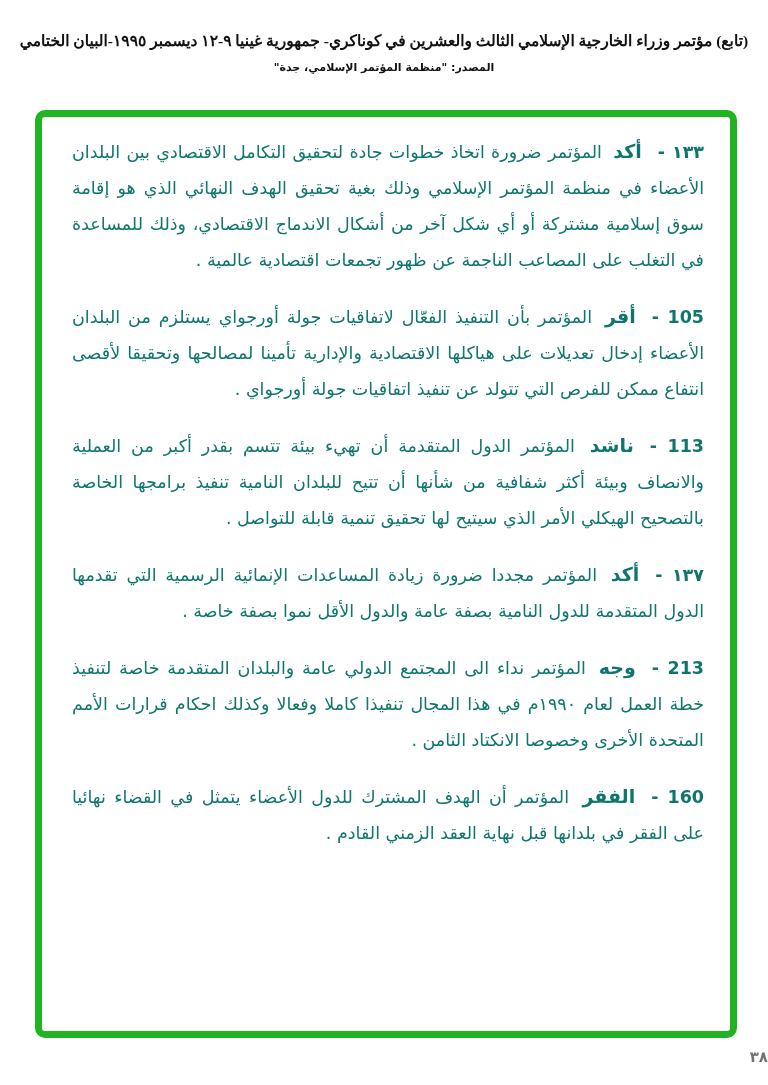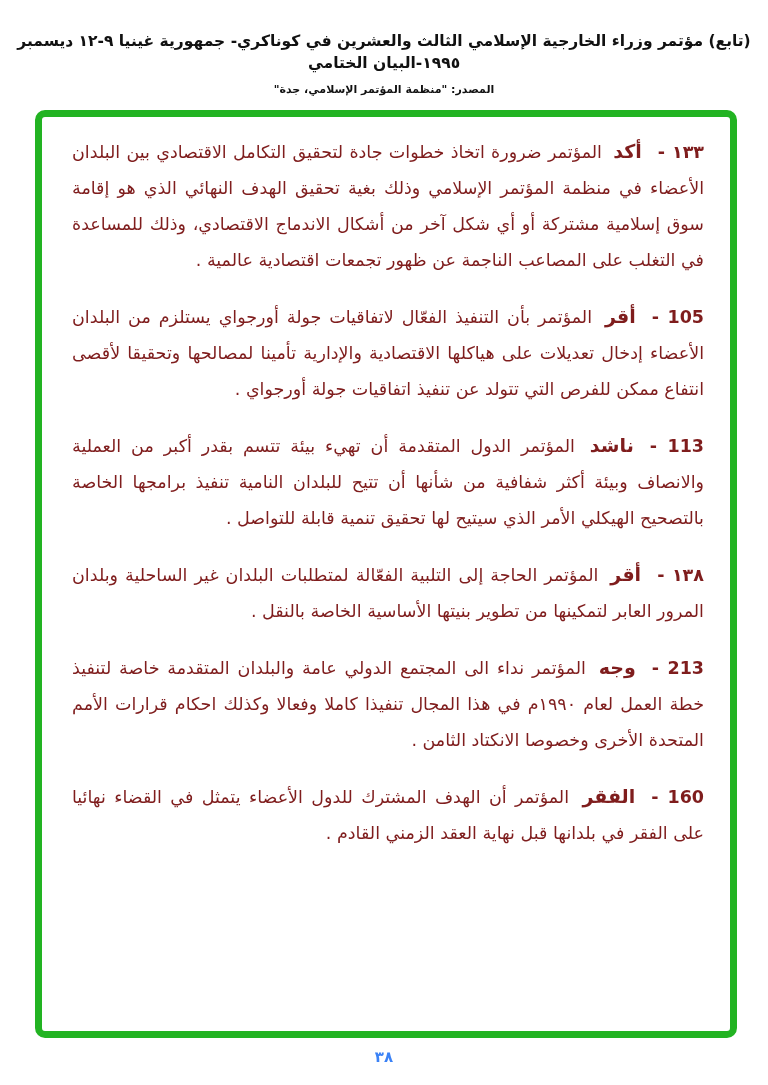--- a/index.html
+++ b/index.html
@@ -4,40 +4,40 @@
 <style>
   html,body{margin:0;padding:0;}
   body{
     width:768px;height:1085px;position:relative;overflow:hidden;
     background:#ffffff;color:#151515;
     font-family:"DejaVu Sans","Liberation Sans",sans-serif;
   }
   .page-header{direction:rtl;text-align:center;padding-top:30px;}
   .header-title{
     font-size:15.5px;font-weight:700;line-height:22px;
-    padding:0 6px;color:#111111;
+    padding:0 6px;color:#111111;font-family:Liberation Serif, serif;
   }
   .header-source{
     font-size:11px;font-weight:700;margin-top:9px;color:#111111;
   }
   .frame{
     position:absolute;top:110px;left:35px;width:702px;height:928px;
     box-sizing:border-box;border:7px solid #22b322;border-radius:10px;
     padding:16px 26px 0 30px;direction:rtl;background:#ffffff;
   }
   .para{
     margin:0 0 20px 0;font-size:17.5px;line-height:36px;
-    text-align:justify;text-justify:inter-word;color:#7f1d1d;
+    text-align:justify;text-justify:inter-word;color:#0f766e;
   }
   .p-num{font-weight:700;margin-left:16px;white-space:nowrap;}
   .p-verb{font-weight:800;font-size:19px;margin-left:5px;}
   .p-text{}
   .page-num{
     position:absolute;top:1048px;left:0;width:100%;
-    text-align:center;font-weight:700;font-size:15px;color:#3b82f6;
+    text-align:right;font-weight:700;font-size:15px;color:#737373;
     direction:rtl;
   }
 </style>
 </head>
 <body style="background: rgb(255, 255, 255);">
 
 <div class="page-header">
   <div class="header-title">(تابع) مؤتمر وزراء الخارجية الإسلامي الثالث والعشرين في كوناكري- جمهورية غينيا ٩-١٢ ديسمبر ١٩٩٥-البيان الختامي</div>
   <div class="header-source">المصدر: "منظمة المؤتمر الإسلامي، جدة"</div>
 </div>
@@ -53,25 +53,25 @@
     <span class="p-num">105 -</span><span class="p-verb">أقر</span>
     <span class="p-text">المؤتمر بأن التنفيذ الفعّال لاتفاقيات جولة أورجواي يستلزم من البلدان الأعضاء إدخال تعديلات على هياكلها الاقتصادية والإدارية تأمينا لمصالحها وتحقيقا لأقصى انتفاع ممكن للفرص التي تتولد عن تنفيذ اتفاقيات جولة أورجواي .</span>
   </p>
 
   <p class="para">
     <span class="p-num">113 -</span><span class="p-verb">ناشد</span>
     <span class="p-text">المؤتمر الدول المتقدمة أن تهيء بيئة تتسم بقدر أكبر من العملية والانصاف وبيئة أكثر شفافية من شأنها أن تتيح للبلدان النامية تنفيذ برامجها الخاصة بالتصحيح الهيكلي الأمر الذي سيتيح لها تحقيق تنمية قابلة للتواصل .</span>
   </p>
 
 
+  <p class="para">
+    <span class="p-num">١٣٧ -</span><span class="p-verb">أكد</span>
+    <span class="p-text">المؤتمر مجددا ضرورة زيادة المساعدات الإنمائية الرسمية التي تقدمها الدول المتقدمة للدول النامية بصفة عامة والدول الأقل نموا بصفة خاصة .</span>
+  </p>
 
-  <p class="para">
-    <span class="p-num">١٣٨ -</span><span class="p-verb">أقر</span>
-    <span class="p-text">المؤتمر الحاجة إلى التلبية الفعّالة لمتطلبات البلدان غير الساحلية وبلدان المرور العابر لتمكينها من تطوير بنيتها الأساسية الخاصة بالنقل .</span>
-  </p>
 
   <p class="para">
     <span class="p-num">213 -</span><span class="p-verb">وجه</span>
     <span class="p-text">المؤتمر نداء الى المجتمع الدولي عامة والبلدان المتقدمة خاصة لتنفيذ خطة العمل لعام ١٩٩٠م في هذا المجال تنفيذا كاملا وفعالا وكذلك احكام قرارات الأمم المتحدة الأخرى وخصوصا الانكتاد الثامن .</span>
   </p>
 
   <p class="para">
     <span class="p-num">160 -</span><span class="p-verb">الفقر</span>
     <span class="p-text">المؤتمر أن الهدف المشترك للدول الأعضاء يتمثل في القضاء نهائيا على الفقر في بلدانها قبل نهاية العقد الزمني القادم .</span>
   </p>

